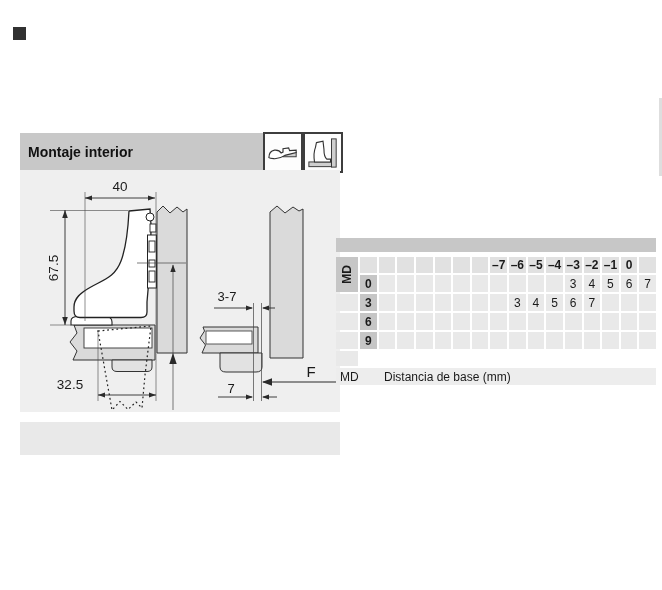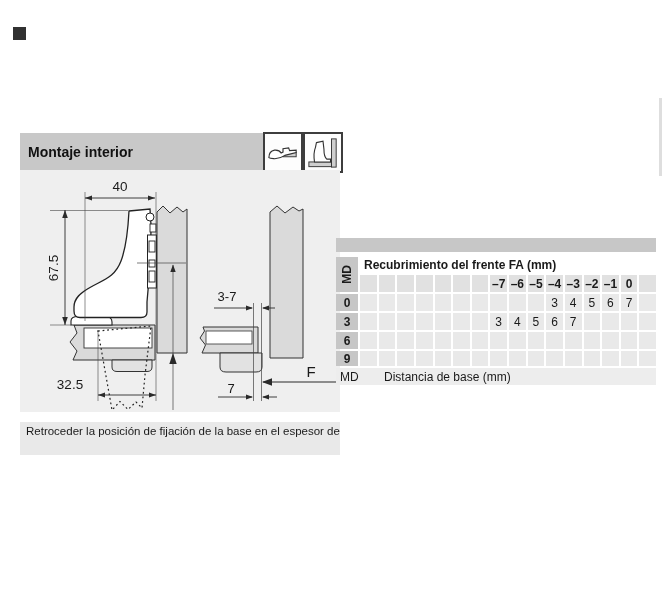--- a/index.html
+++ b/index.html
@@ -141,29 +141,27 @@
     <text x="311" y="357" font-size="15" text-anchor="middle">F</text>
 
     <text x="231" y="373" font-size="13" text-anchor="middle">7</text>
     <line x1="218" y1="377" x2="252" y2="377" stroke="#2a2a2a" stroke-width="0.9"></line>
     <polygon points="253,377 246,374.5 246,379.5" fill="#2a2a2a"></polygon>
     <line x1="263" y1="377" x2="277" y2="377" stroke="#2a2a2a" stroke-width="0.9"></line>
     <polygon points="262,377 269,374.5 269,379.5" fill="#2a2a2a"></polygon>
   </svg>
 
   <div class="abs" id="caption-band">
-    <span>Retroceder la posición de fijación de la base en el espesor de</span>
   </div>
 
   <div class="abs" id="table-top-bar"></div>
   <div class="abs" id="fa-table">
     <div class="cell lab" id="md-vert">
       <span>MD</span>
     </div>
-    <div class="cell title-cell">Recubrimiento del frente FA (mm)</div>
 
   <div class="cell hnum"></div>
       <div class="cell hnum"></div>
       <div class="cell hnum"></div>
       <div class="cell hnum"></div>
       <div class="cell hnum"></div>
       <div class="cell hnum"></div>
       <div class="cell hnum"></div>
       <div class="cell hnum">–7</div>
       <div class="cell hnum">–6</div>

